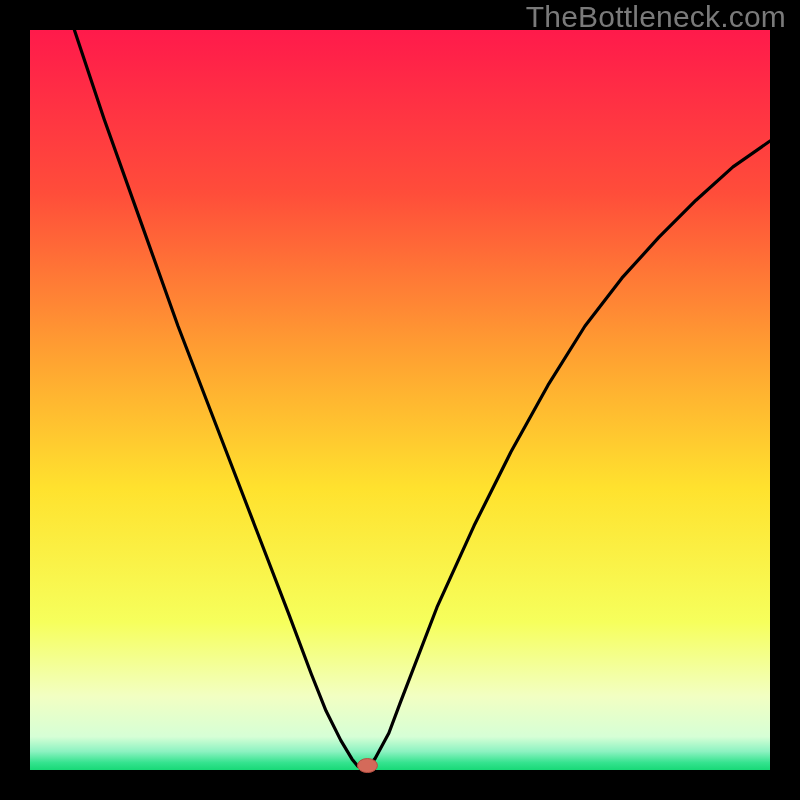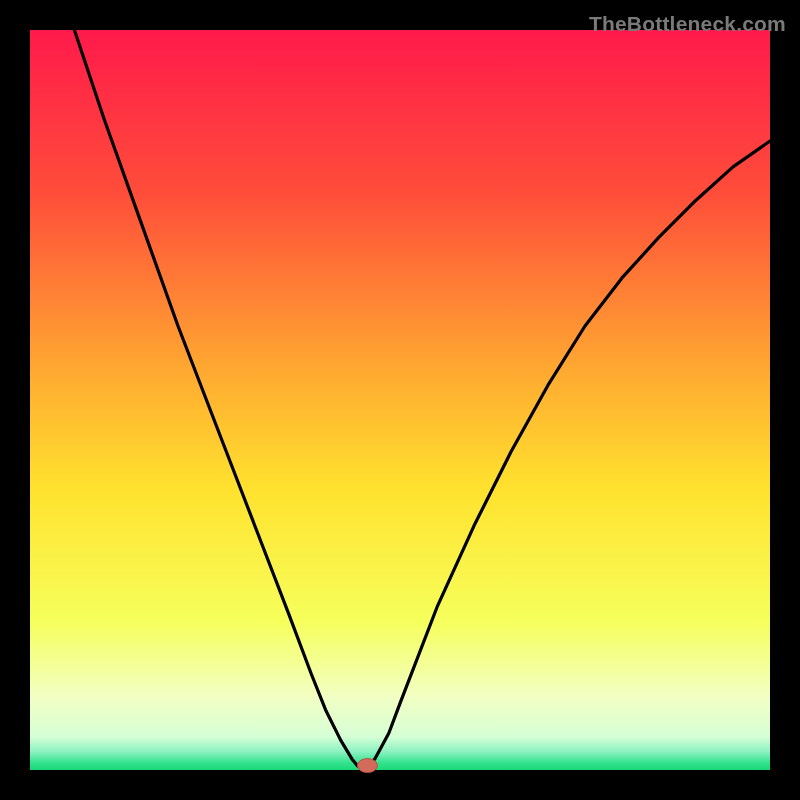--- a/index.html
+++ b/index.html
@@ -12,25 +12,25 @@
     overflow: hidden;
   }
   .frame {
     position: relative;
     width: 800px;
     height: 800px;
     background: #000;
   }
   .watermark {
     position: absolute;
-    top: 12px;
+    top: 0;
     right: 14px;
     color: #7a7a7a;
-    font-size: 21px;
-    font-weight: 700;
+    font-size: 30px;
+    font-weight: 400;
     letter-spacing: 0.2px;
     z-index: 5;
   }
   svg {
     position: absolute;
     top: 0;
     left: 0;
   }
 </style>
 </head>

